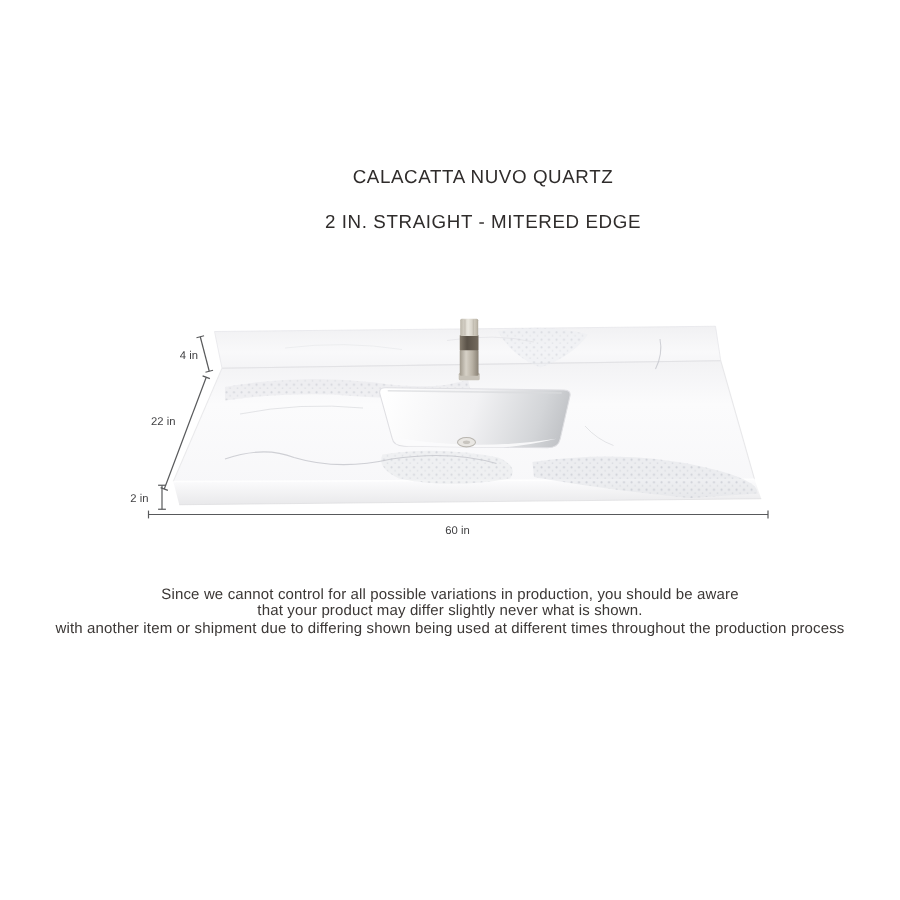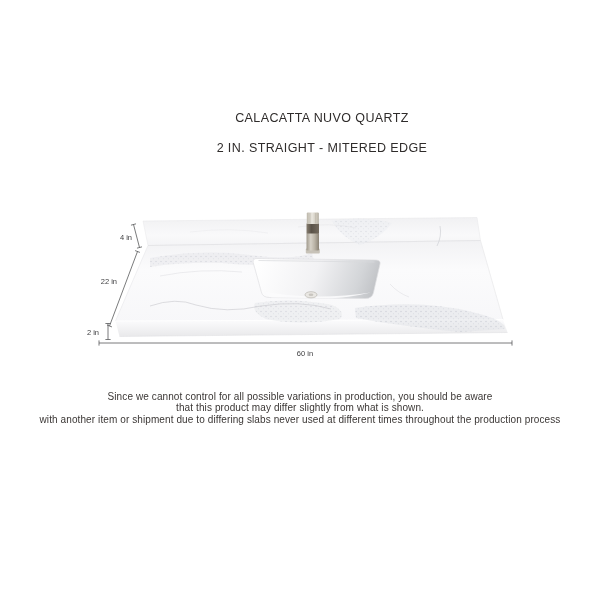--- a/index.html
+++ b/index.html
@@ -145,15 +145,15 @@
   </g>
 
   <text class="dim-label" text-anchor="end" x="132" y="239.5">4 in</text>
   <text class="dim-label" text-anchor="end" x="117" y="283.5">22 in</text>
   <text class="dim-label" text-anchor="end" x="99" y="334.5">2 in</text>
   <text class="dim-label" text-anchor="middle" x="305" y="356">60 in</text>
 </svg>
 
 <div class="disclaimer">
   <div>Since we cannot control for all possible variations in production, you should be aware</div>
-  <div>that this product may differ slightly from what is shown.</div>
-  <div>with another item or shipment due to differing slabs never used at different times throughout the production process</div>
+  <div>that your product may differ slightly never what is shown.</div>
+  <div>with another item or shipment due to differing shown being used at different times throughout the production process</div>
 </div>
 
 </body></html>

